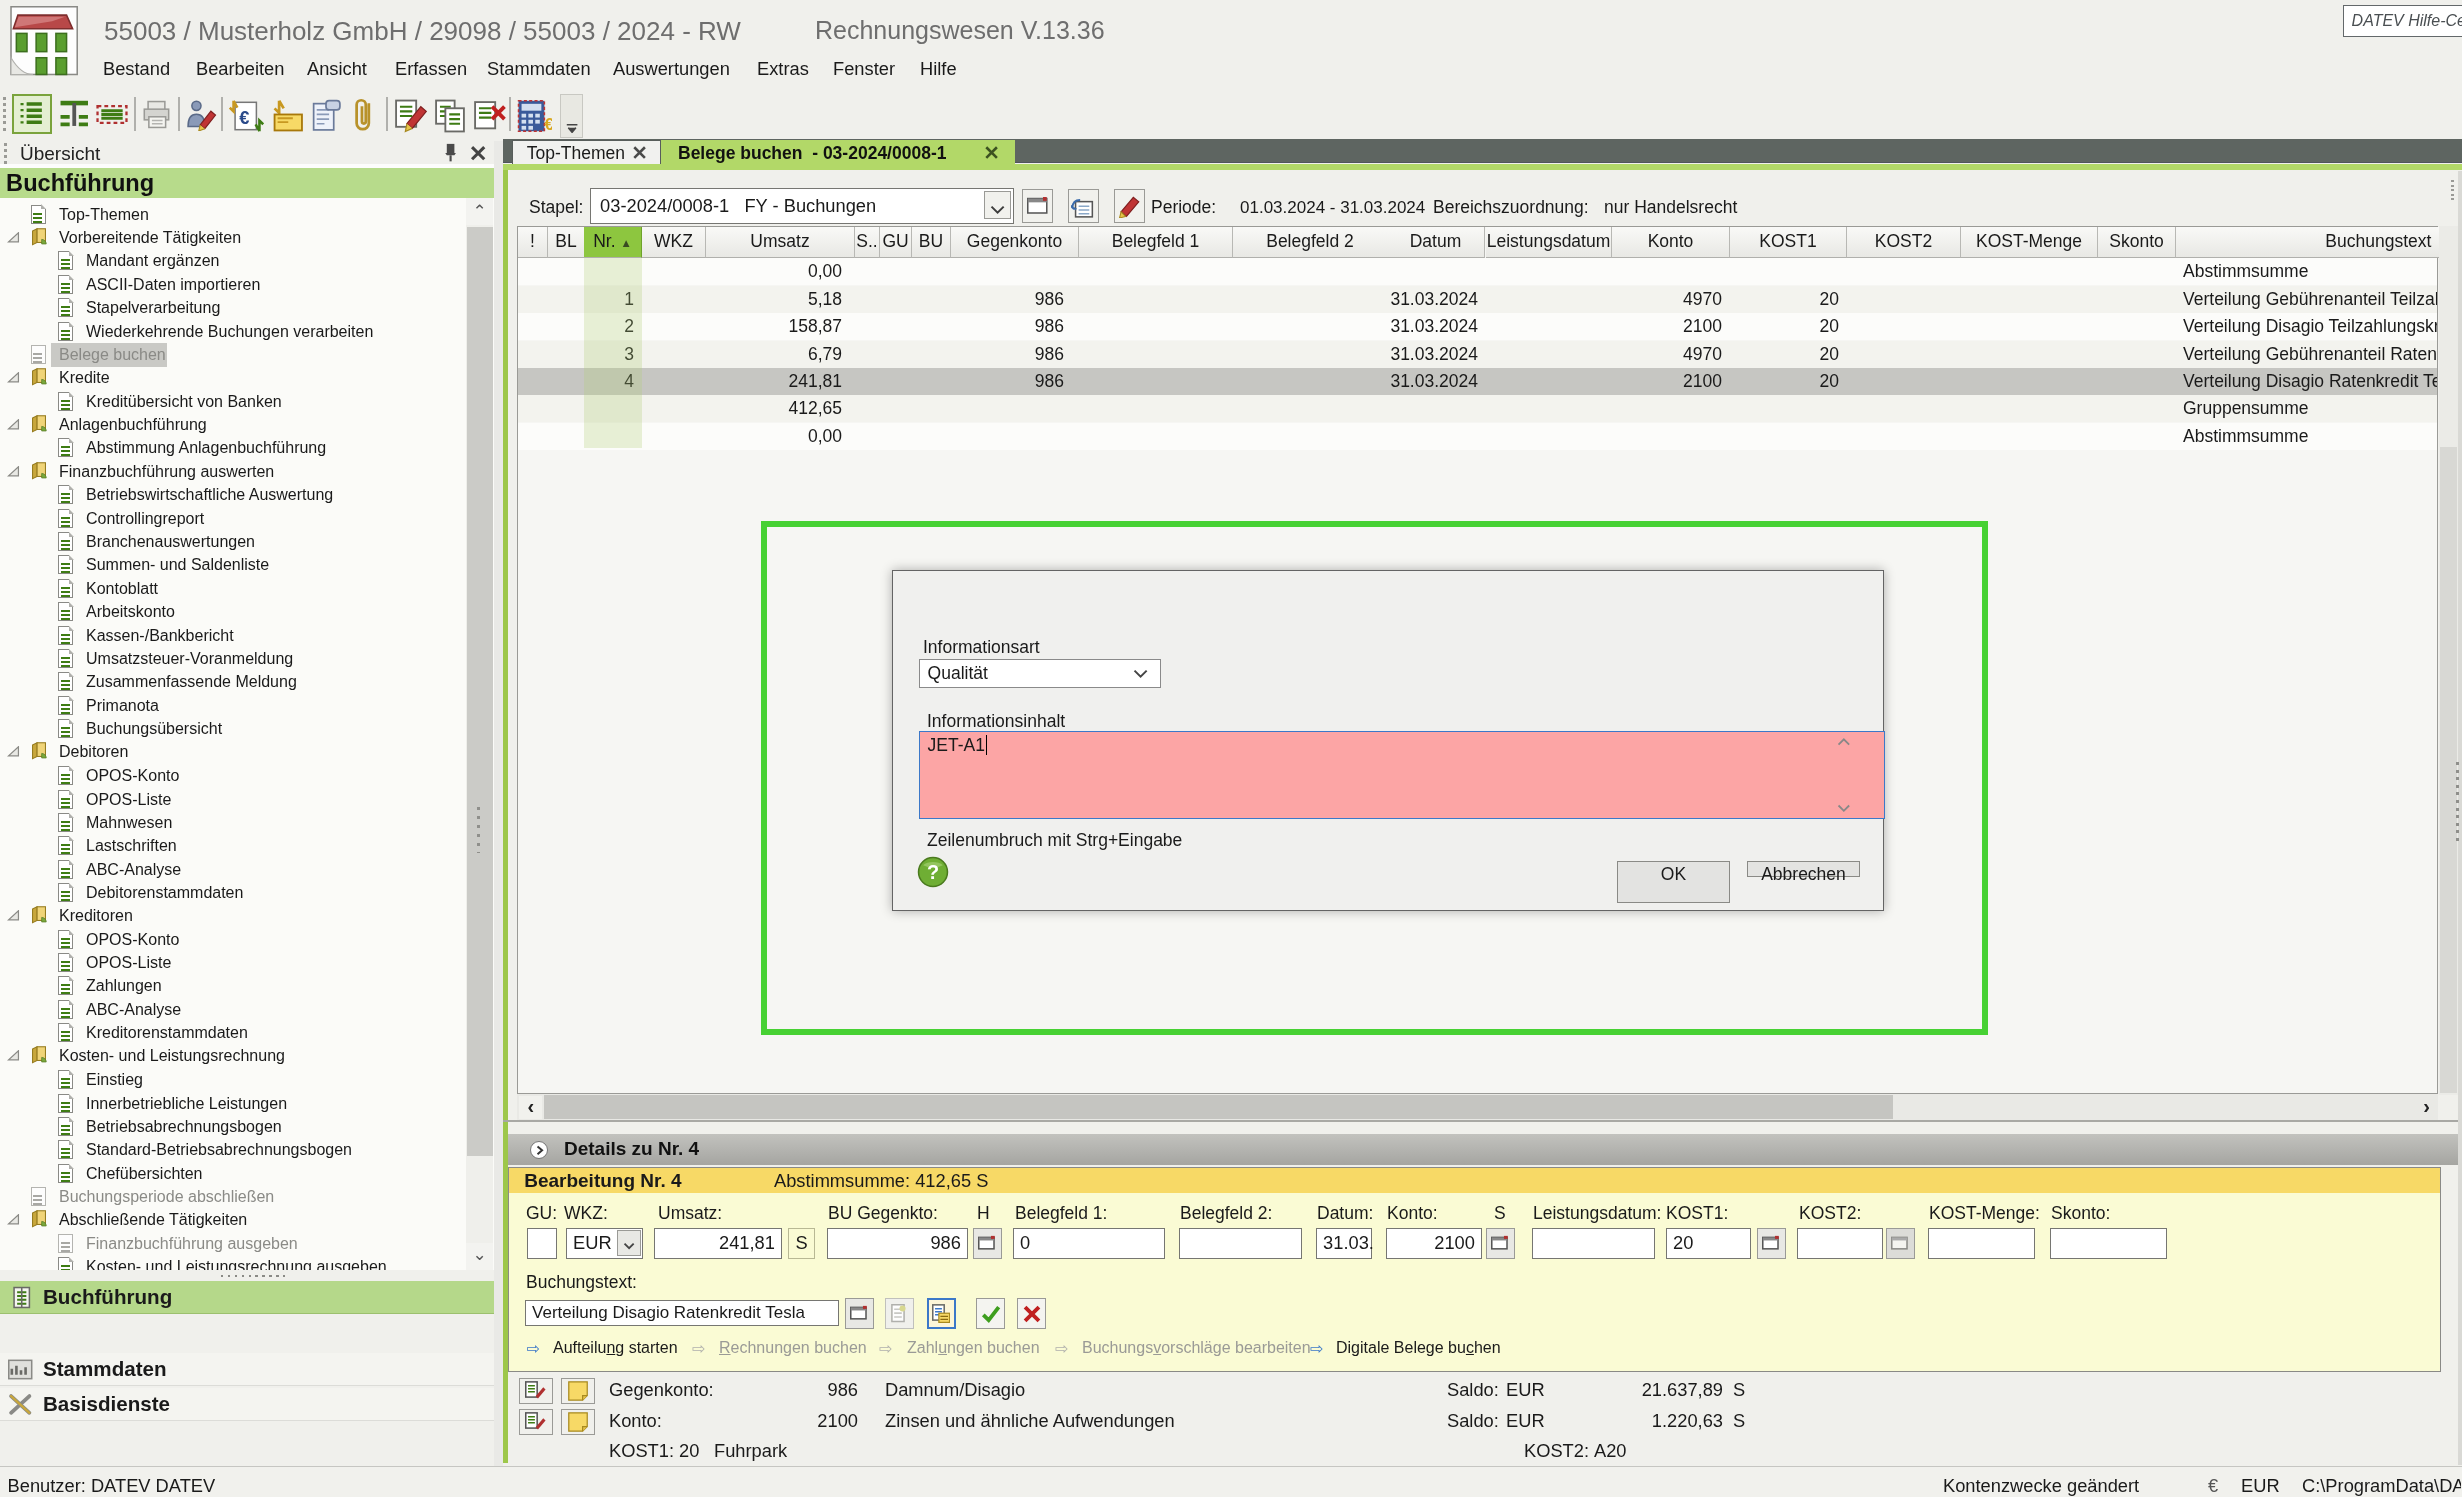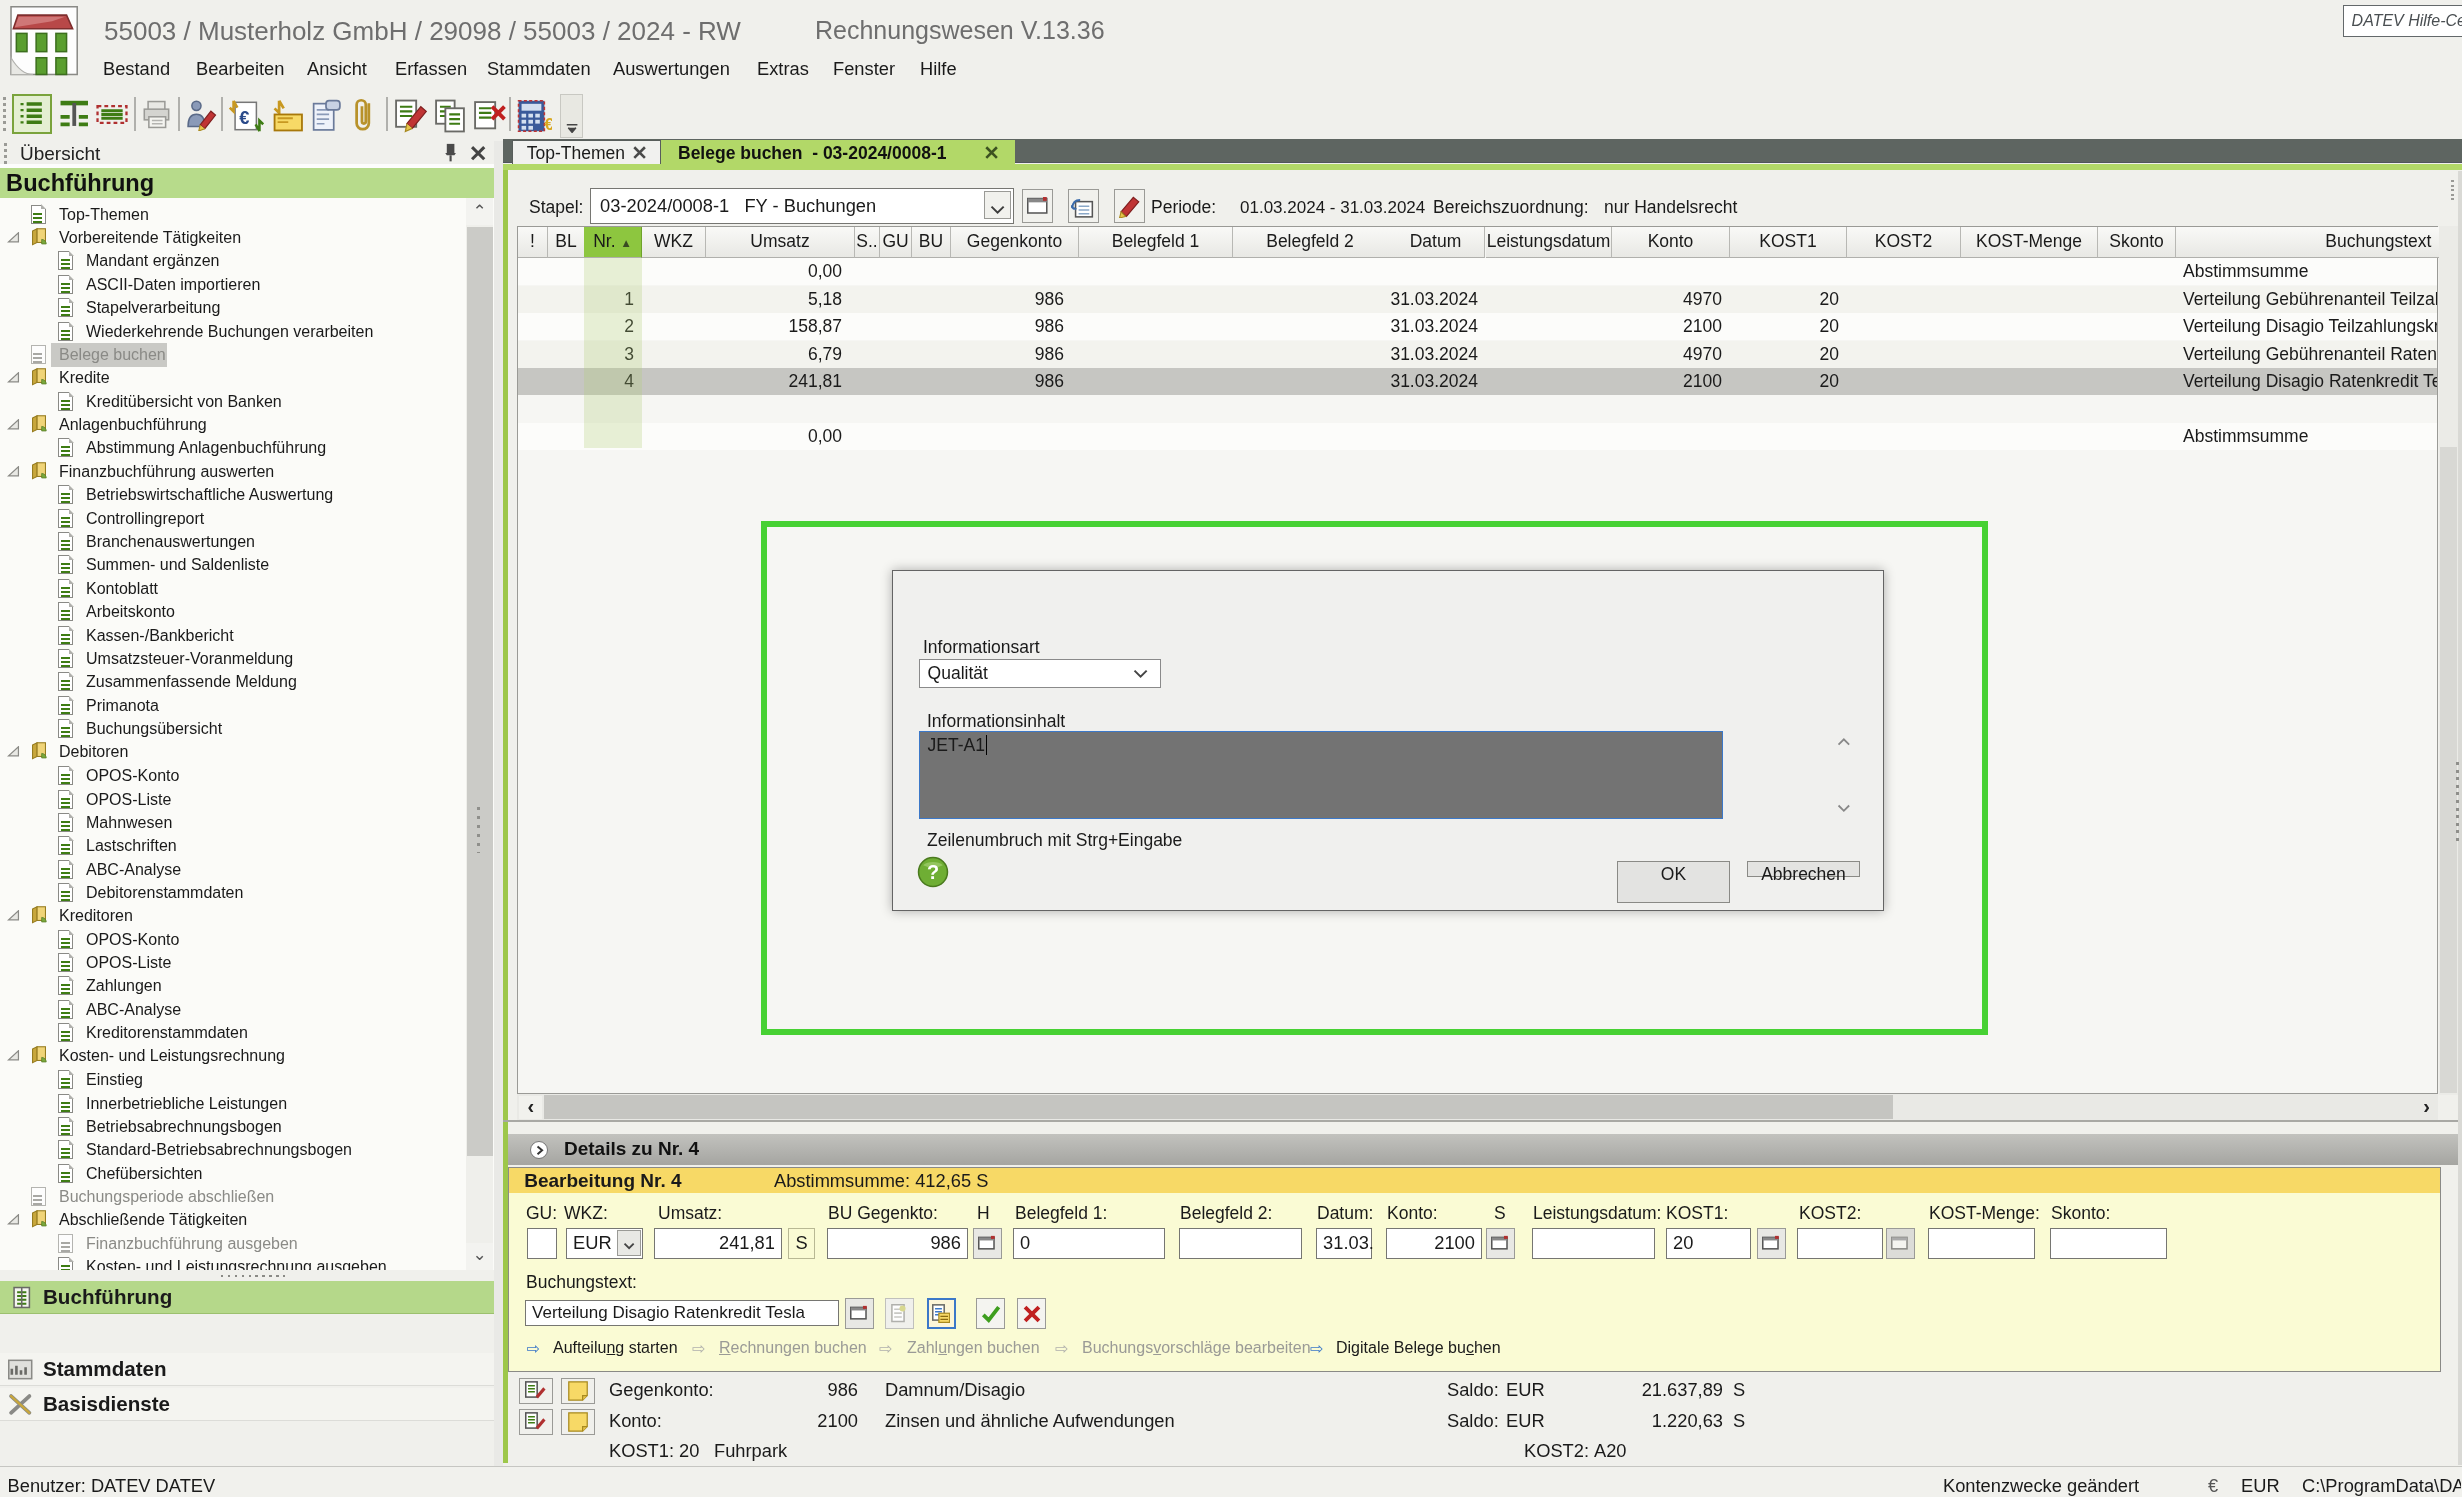--- a/index.html
+++ b/index.html
@@ -550,20 +550,24 @@
     </div>
   <div class="abs row" style="top:141px;background:#c6c6c2;">
       <span class="abs" style="left:66px;width:50px;text-align:right;">4</span>
       <span class="abs" style="left:188px;width:136px;text-align:right;">241,81</span>
       <span class="abs" style="left:433px;width:113px;text-align:right;">986</span>
       <span class="abs" style="left:869px;width:91px;text-align:right;">31.03.2024</span>
       <span class="abs" style="left:1094px;width:110px;text-align:right;">2100</span>
       <span class="abs" style="left:1212px;width:109px;text-align:right;">20</span>
       <span class="abs" style="left:1665px;">Verteilung Disagio Ratenkredit Tesl</span>
     </div>
+  <div class="abs row" style="top:168px;background:#f3f3ee;">
+      <span class="abs" style="left:188px;width:136px;text-align:right;">412,65</span>
+      <span class="abs" style="left:1665px;">Gruppensumme</span>
+    </div>
   <div class="abs row" style="top:196px;background:#fcfcfa;">
       <span class="abs" style="left:1665px;">Abstimmsumme</span>
       <span class="abs" style="left:188px;width:136px;text-align:right;">0,00</span>
     </div>
   <div class="abs" style="left:66px;top:31px;width:58px;height:190px;background:rgba(176,206,118,0.28);"></div>
 </div>
 
 <div class="abs" style="left:517px;top:1094px;width:1921px;height:26px;background:#e9e9e5;">
   <div class="abs" style="left:2.3px;top:1.5px;width:23px;height:23px;background:#f1f1ed;color:#222;font-size:20px;font-weight:bold;line-height:21.3px;text-align:center;">‹</div>
   <div class="abs" style="left:27.4px;top:0.8px;width:1349px;height:24.4px;background:#c5c5c1;"></div>
@@ -731,21 +735,21 @@
 
 <div class="abs" style="left:761px;top:521px;width:1227px;height:514px;border:6.1px solid #47d133;"></div>
 <div class="abs" id="dialog" style="left:892px;top:570px;width:992px;height:341px;background:#f0f0ee;border:1.5px solid #646464;box-shadow:0 0 10.7px rgba(0,0,0,0.3);">
   <span class="abs" style="left:30px;top:66px;font-size:17.5px;">Informationsart</span>
   <div class="abs" style="left:26px;top:88px;width:242px;height:29px;background:#fff;border:1.5px solid #8a8a8a;font-size:17.5px;line-height:26px;padding-left:7.6px;">Qualität
     <svg class="abs" style="left:213px;top:9.1px;" width="15.2" height="10" viewBox="0 0 20 13">
         <path d="M2 2 L10 10 L18 2" fill="none" stroke="#444" stroke-width="2.6"></path>
       </svg>
   </div>
   <span class="abs" style="left:34px;top:140px;font-size:17.5px;">Informationsinhalt</span>
-  <div class="abs" style="left:26px;top:160px;width:804px;height:88px;background:#737373;border:1.5px solid #3c78c8;font-size:17.5px;padding:3px 0 0 7.6px;">JET-A1<span style="border-left:1.5px solid #000;margin-left:0.8px;"></span>
+  <div class="abs" style="left:26px;top:160px;width:966px;height:88px;background:#fca5a5;border:1.5px solid #3c78c8;font-size:17.5px;padding:3px 0 0 7.6px;">JET-A1<span style="border-left:1.5px solid #000;margin-left:0.8px;"></span>
     <svg class="abs" style="left:917px;top:4.6px;" width="13.7" height="9.1" viewBox="0 0 18 12">
         <path d="M2 10 L9 3 L16 10" fill="none" stroke="#888" stroke-width="2.4"></path>
       </svg>
     <svg class="abs" style="left:917px;top:72px;" width="13.7" height="9.1" viewBox="0 0 18 12">
         <path d="M2 2 L9 9 L16 2" fill="none" stroke="#888" stroke-width="2.4"></path>
       </svg>
   </div>
   <span class="abs" style="left:34px;top:259px;font-size:17.5px;">Zeilenumbruch mit Strg+Eingabe</span>
   <div class="abs" style="left:24.4px;top:285px;width:34px;height:34px;">
     <svg width="32" height="32" viewBox="0 0 42 42">

